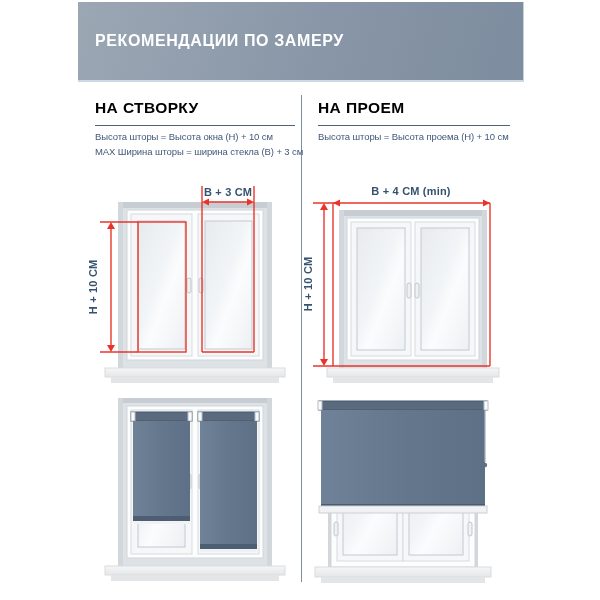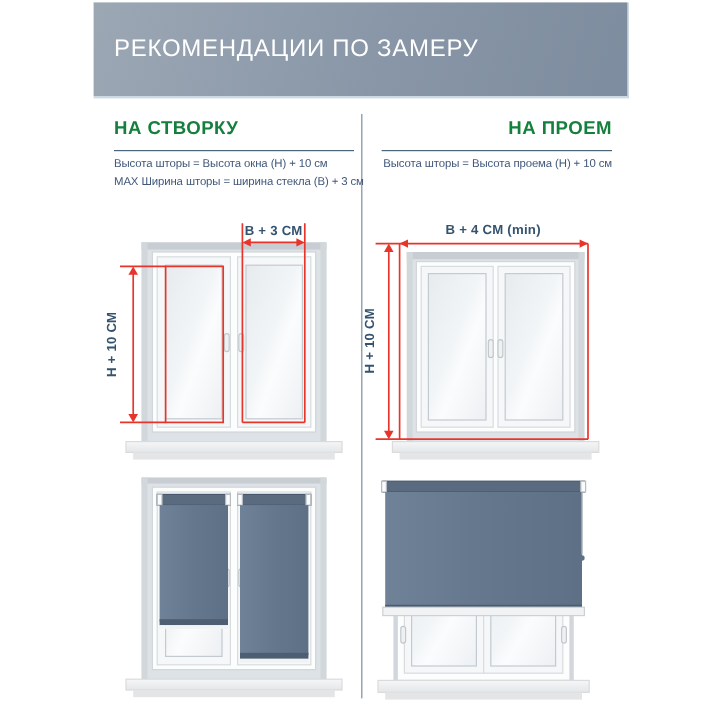--- a/index.html
+++ b/index.html
@@ -4,30 +4,30 @@
 <style>
   html,body{margin:0;padding:0;background:#ffffff;}
   .page{position:relative;width:600px;height:600px;background:#ffffff;overflow:hidden;
         font-family:"Liberation Sans",sans-serif;}
 
   
   .banner{position:absolute;left:78px;top:2px;width:446px;height:80px;box-sizing:border-box;
           background:linear-gradient(105deg,#9ca7b4 0%,#8896a7 55%,#7d8c9e 100%);
           border-bottom:2px solid #ccd9e4;border-right:1px solid #c4d0dc;
           display:flex;align-items:center;padding-left:17px;}
-  .banner h1{margin:0;color:#ffffff;font-size:20px;font-weight:normal;letter-spacing:0.6px;}
+  .banner h1{margin:0;color:#ffffff;font-size:16px;font-weight:bold;letter-spacing:0.6px;}
 
   
   .v-divider{position:absolute;left:301px;top:95px;width:1px;height:487px;background:#7c8fa0;}
 
   
   .col{position:absolute;top:99px;}
   .col-left{left:95px;width:200px;}
-  .col-right{left:318px;width:192px;text-align:right;}
-  .col h2{margin:0;font-size:15.5px;font-weight:bold;color:#15803d;letter-spacing:0.4px;}
+  .col-right{left:318px;width:192px;}
+  .col h2{margin:0;font-size:15.5px;font-weight:bold;color:#000000;letter-spacing:0.4px;}
   .rule-line{height:0;border:none;border-top:1.5px solid #4c657e;margin:8px 0 6px 0;width:100%;}
   .rules p{margin:0 0 4.6px 0;font-size:9.5px;line-height:10.8px;color:#41587a;
            white-space:nowrap;letter-spacing:-0.1px;}
 
   
   .illu{position:absolute;}
   .measure-label{font-family:"Liberation Sans",sans-serif;font-size:11px;font-weight:bold;
                  fill:#35536f;letter-spacing:0.2px;}
   .red-stroke{stroke:#e8352b;stroke-width:1.4;fill:none;}
   .red-fill{fill:#e8352b;}

